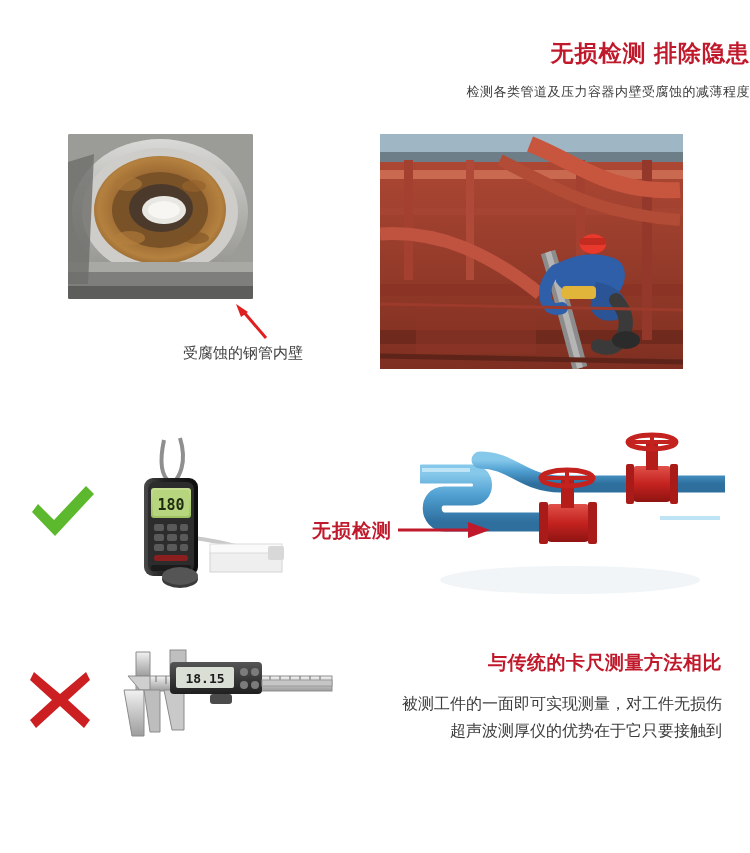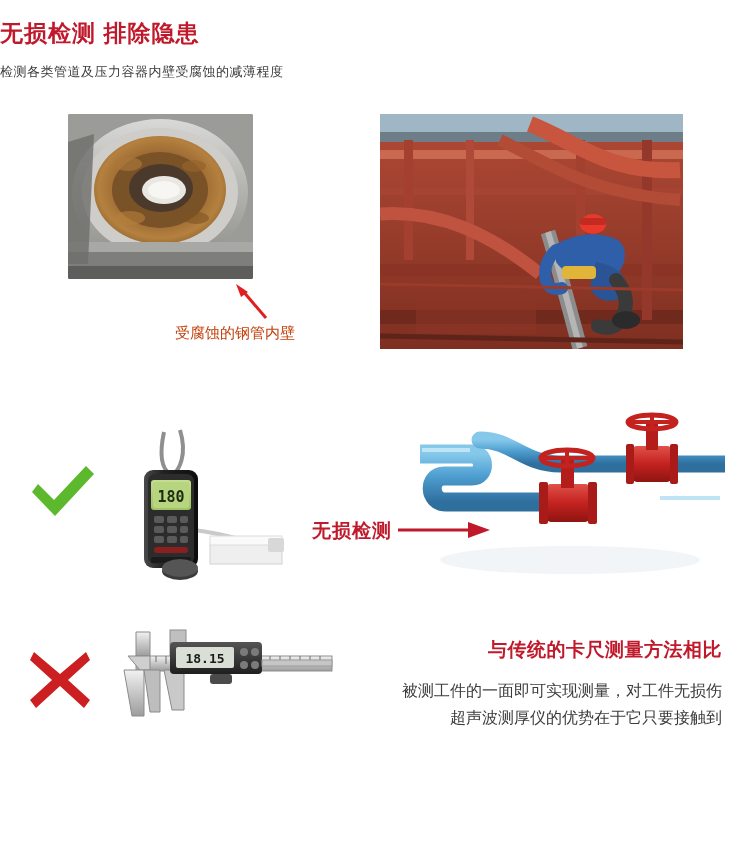--- a/index.html
+++ b/index.html
@@ -9,22 +9,22 @@
     height: 853px;
     background: #ffffff;
     font-family: "Liberation Sans", sans-serif;
     color: #333;
     position: relative;
     overflow: hidden;
   }
 
   
   .header {
-    text-align: left;
-    padding-top: 18px;
+    text-align: right;
+    padding-top: 38px;
   }
   .header-title {
     font-size: 23px;
     font-weight: bold;
     color: #c0192b;
     letter-spacing: 1px;
   }
   .header-sub {
     margin-top: 14px;
     font-size: 13px;
@@ -52,24 +52,24 @@
     position: absolute;
     left: 380px;
     top: 0;
     width: 303px;
     height: 235px;
     overflow: hidden;
     background: #a33a2c;
   }
   .caption-pipe {
     position: absolute;
-    left: 175px;
+    left: 183px;
     top: 210px;
     font-size: 15px;
-    color: #c2410c;
+    color: #404040;
     white-space: nowrap;
   }
   .arrow-red-up {
     position: absolute;
     left: 232px;
     top: 168px;
     width: 40px;
     height: 40px;
   }
 
@@ -82,21 +82,21 @@
   .check-mark {
     position: absolute;
     left: 28px;
     top: 52px;
     width: 70px;
     height: 60px;
   }
   .gauge-photo {
     position: absolute;
     left: 118px;
-    top: 16px;
+    top: 4px;
     width: 175px;
     height: 170px;
   }
   .pipes-photo {
     position: absolute;
     left: 420px;
     top: 0;
     width: 305px;
     height: 180px;
   }
@@ -133,21 +133,21 @@
   .caliper-photo {
     position: absolute;
     left: 110px;
     top: 0;
     width: 225px;
     height: 115px;
   }
   .bot-text {
     position: absolute;
     left: 352px;
-    top: 17px;
+    top: 10px;
     width: 370px;
     text-align: right;
   }
   .bot-title {
     font-size: 19px;
     font-weight: bold;
     color: #c0192b;
     letter-spacing: 0.5px;
   }
   .bot-desc {

